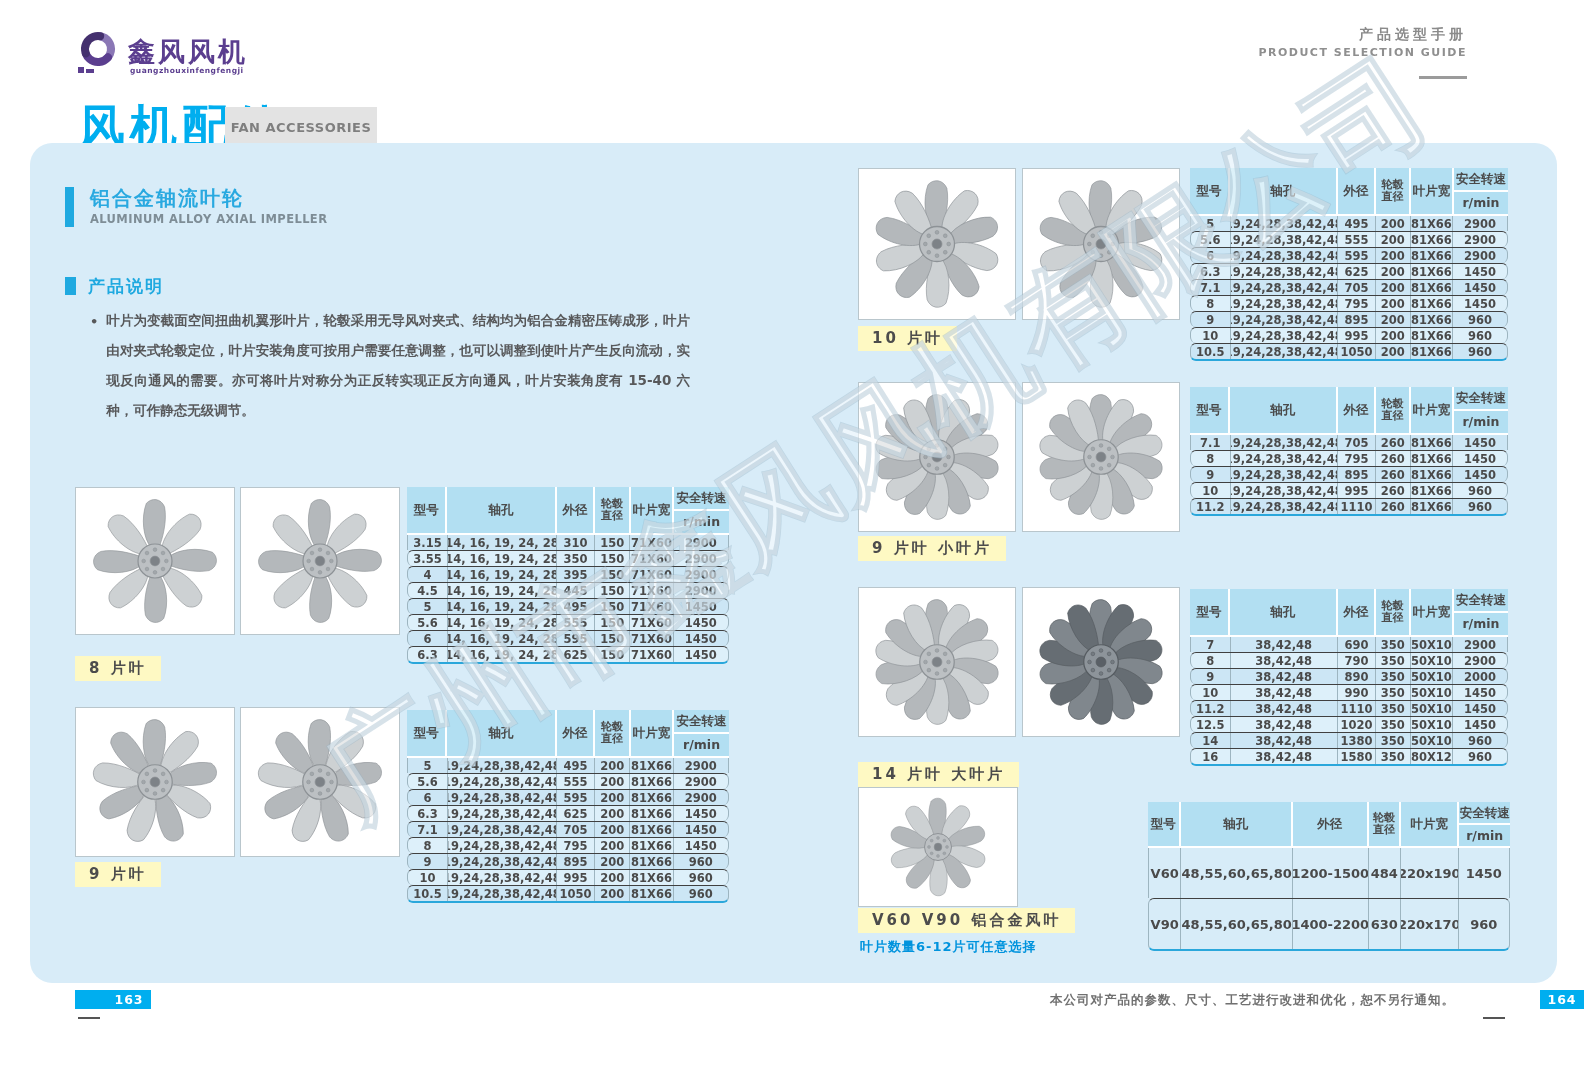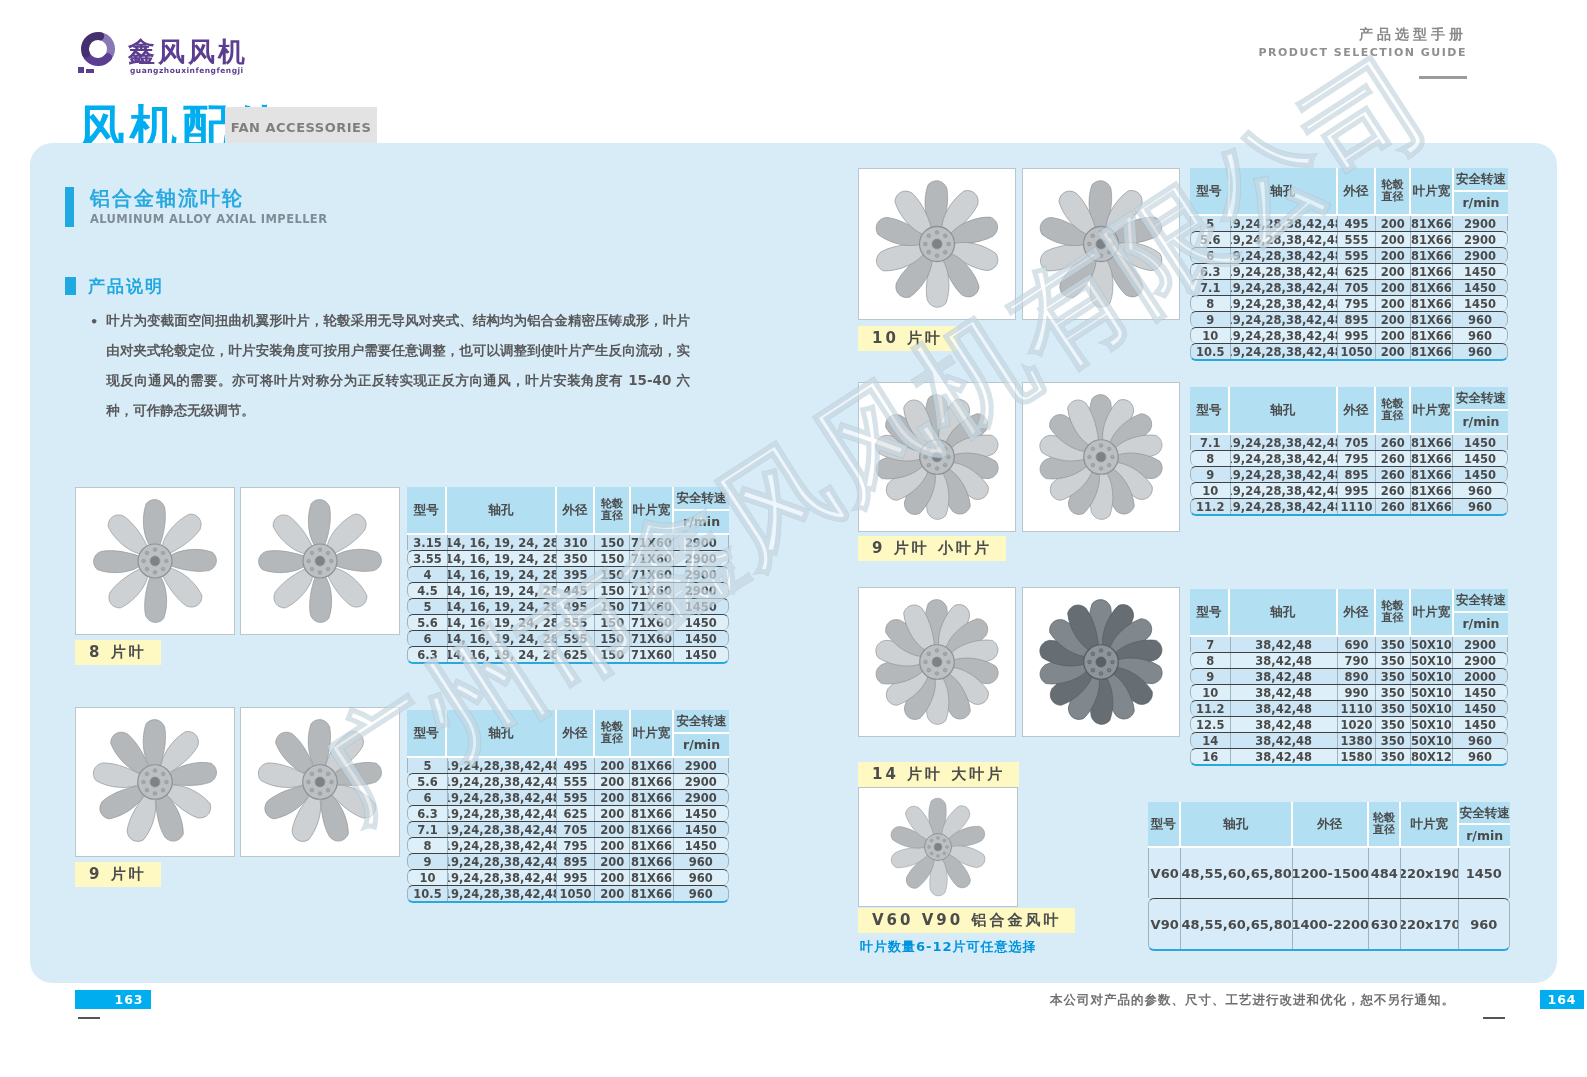--- a/index.html
+++ b/index.html
@@ -623,21 +623,21 @@
       <circle cx="0.00" cy="13.00" r="2.1" fill="#a2a7ab" stroke="#8d9296" stroke-width="0.6"></circle>
       <circle cx="-9.19" cy="9.19" r="2.1" fill="#a2a7ab" stroke="#8d9296" stroke-width="0.6"></circle>
       <circle cx="-13.00" cy="0.00" r="2.1" fill="#a2a7ab" stroke="#8d9296" stroke-width="0.6"></circle>
       <circle cx="-9.19" cy="-9.19" r="2.1" fill="#a2a7ab" stroke="#8d9296" stroke-width="0.6"></circle>
       <circle cx="-0.00" cy="-13.00" r="2.1" fill="#a2a7ab" stroke="#8d9296" stroke-width="0.6"></circle>
       <circle cx="9.19" cy="-9.19" r="2.1" fill="#a2a7ab" stroke="#8d9296" stroke-width="0.6"></circle>
       <circle r="5.6" fill="#7d8287" stroke="#8d9296" stroke-width="0.8"></circle>
     </svg>
   </div>
 
-<div class="abs" style="left:75px;top:640px;"><span class="chip">8 片叶</span></div>
+<div class="abs" style="left:75px;top:656px;"><span class="chip">8 片叶</span></div>
 <div class="abs" style="left:75px;top:862px;"><span class="chip">9 片叶</span></div>
 <div class="abs" style="left:858px;top:326px;"><span class="chip">10 片叶</span></div>
 <div class="abs" style="left:858px;top:536px;"><span class="chip">9 片叶  小叶片</span></div>
 <div class="abs" style="left:858px;top:762px;"><span class="chip">14 片叶  大叶片</span></div>
 <div class="abs" style="left:858px;top:908px;"><span class="chip">V60 V90 铝合金风叶</span></div>
 <div class="abs v-note" style="left:860px;top:938px;">叶片数量6-12片可任意选择</div>
 
 <div class="abs spec-table" style="left:407px;top:487px;width:322px;">
     <div class="tr thead">
       <div class="th">型号</div>

